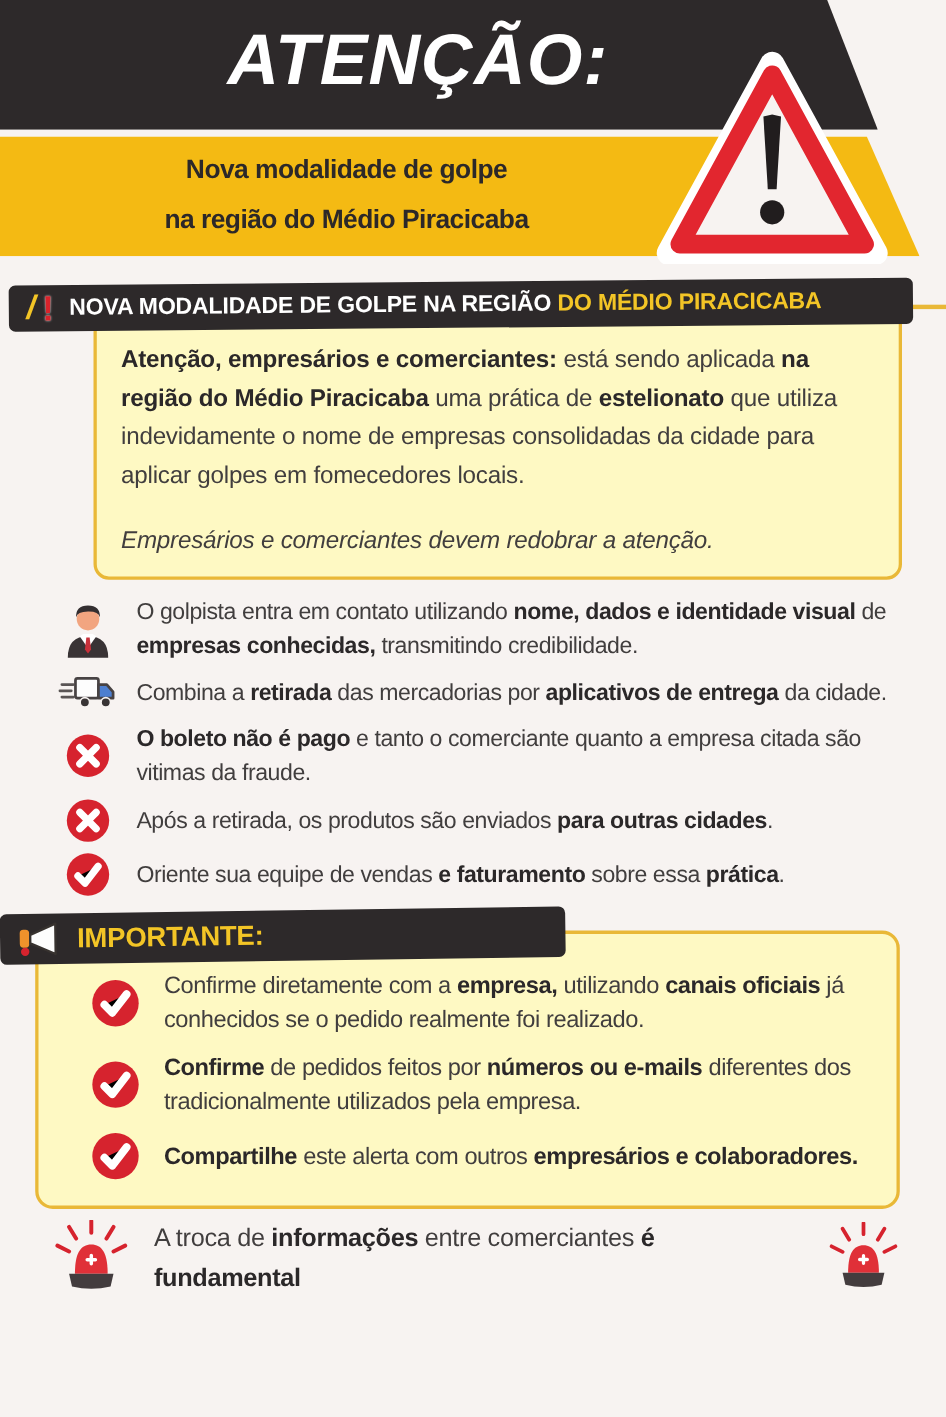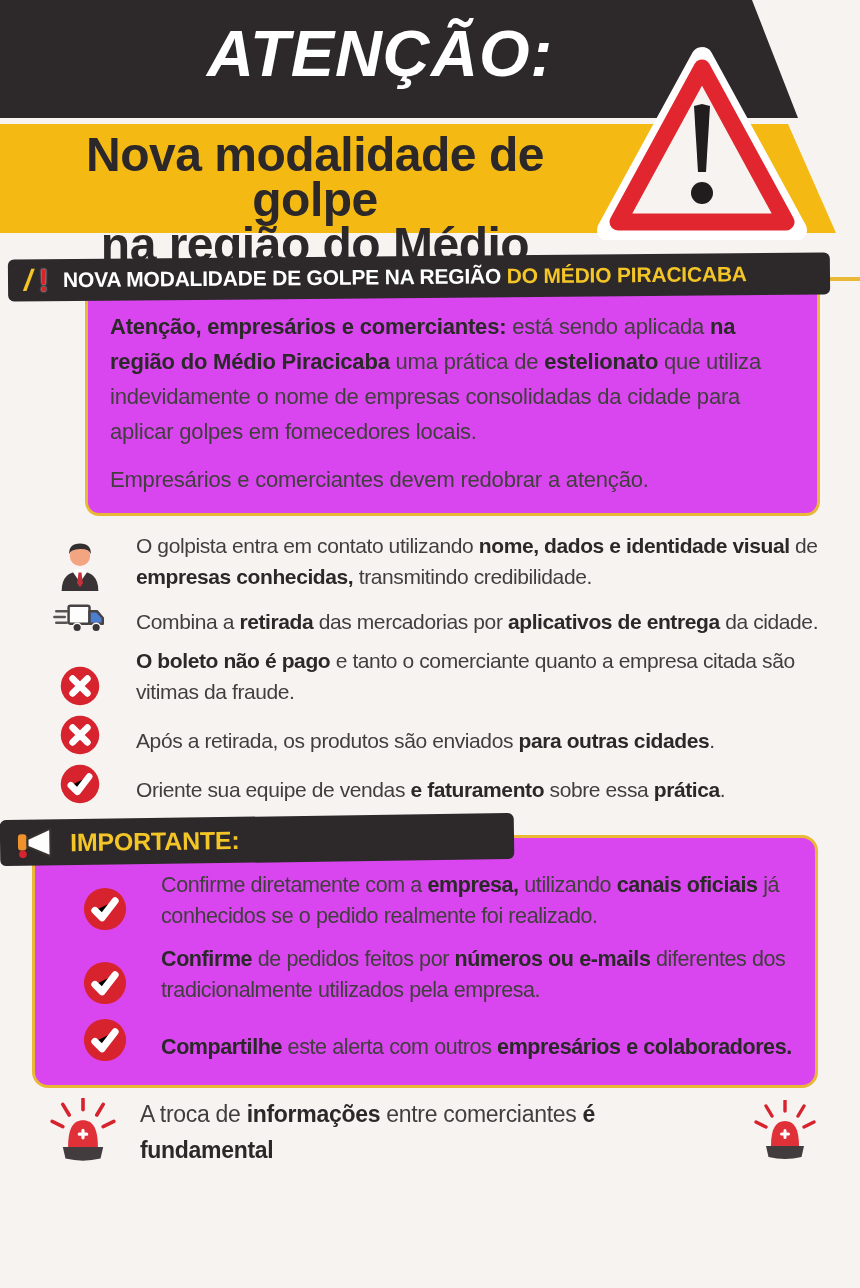--- a/index.html
+++ b/index.html
@@ -10,51 +10,51 @@
   
   .hero { position:relative; height:240px; }
   .hero-dark { position:absolute; inset:0; background:#2d292a;
                clip-path:polygon(0 0, 752px 0, 798px 118px, 0 118px); }
   .hero-yellow { position:absolute; inset:0; background:#f4ba13;
                clip-path:polygon(0 124px, 788px 124px, 836px 233px, 0 233px); }
   .hero-attention { position:absolute; top:16px; left:0; width:760px; text-align:center;
                font-size:65px; font-weight:900; font-style:italic; letter-spacing:1px;
                color:#ffffff; }
   .hero-sub { position:absolute; top:132px; left:30px; width:570px; text-align:center;
-               font-size:48px; line-height:45px; font-weight:800; color:#2c2829; letter-spacing:-0.5px; }
+               font-size:24px; line-height:45px; font-weight:800; color:#2c2829; letter-spacing:-0.5px; }
   .hero-triangle { position:absolute; left:596px; top:46px; }
 
   
   .bar { position:relative; z-index:3; background:#2d292a; display:flex; align-items:center;
          border-radius:6px; color:#fff; }
   .bar1 { margin:16px 30px 0 8px; height:42px; padding:0 14px 0 16px; transform:rotate(-0.5deg); }
   .bar1 .slash { color:#f3c526; font-style:italic; font-weight:900; font-size:30px; margin-right:6px; }
   .bar1 .excl  { color:#d8232b; font-weight:900; font-size:32px; margin-right:14px;
                  text-shadow:0 0 2px #fff; line-height:1; }
   .bar1 .t-white { font-weight:800; font-size:21px; letter-spacing:-0.2px; white-space:pre; }
   .bar1 .t-yellow { font-weight:800; font-size:21px; letter-spacing:-0.2px; color:#f3c526; white-space:pre; }
   .stub { position:absolute; top:277px; right:0; width:30px; height:4px; background:#e9b837; z-index:1; }
 
   .bar2 { margin-top:-26px; width:428px; height:44px; padding:0 10px 0 18px; gap:12px; }
   .bar3 { margin-top:8px; width:514px; height:46px; padding:0 10px 0 16px; gap:12px; transform:rotate(-0.8deg); transform-origin:right center; }
   .bar-title { font-weight:800; font-size:25px; letter-spacing:-0.2px; color:#f3c526; }
 
   
-  .ybox { position:relative; z-index:1; border:3px solid #e9b837; background:#d946ef; }
+  .ybox { position:relative; z-index:1; border:3px solid #e9b837; background:#fef9c3; }
   .box1 { margin:-22px 40px 0 85px; border-radius:14px; padding:30px 18px 16px 22px; }
   .box1 p { font-size:22px; line-height:35px; letter-spacing:-0.2px; color:#413e3e; }
-  .box1 p + p { margin-top:13px; }
+  .box1 p + p { margin-top:24px;font-style:italic; }
   .box2 { margin:-24px 42px 0 32px; border-radius:16px; padding:30px 14px 12px 18px; }
 
   b { font-weight:800; color:#2b2829; }
 
   
   .blist { list-style:none; }
   .how-list { margin:12px 22px 0 52px; }
-  .blist li { display:flex; align-items:flex-end; gap:28px; margin-bottom:6px; }
+  .blist li { display:flex; align-items:center; gap:16px; margin-bottom:6px; }
   .bicon { flex:0 0 56px; display:flex; justify-content:center; padding-top:1px; }
   .btext { font-size:21px; line-height:31px; letter-spacing:-0.4px; color:#413e3e; padding-top:2px; }
   .imp-list { margin:0 0 0 24px; }
   .imp-list li { margin-bottom:10px; }
   .imp-list .btext { font-size:21.5px; line-height:31px; }
 
   
   .footer { display:flex; align-items:center; gap:18px; margin:8px 38px 0 44px; }
   .footer-msg { flex:1; font-size:23px; line-height:36px; letter-spacing:-0.3px; color:#413e3e; }
 

